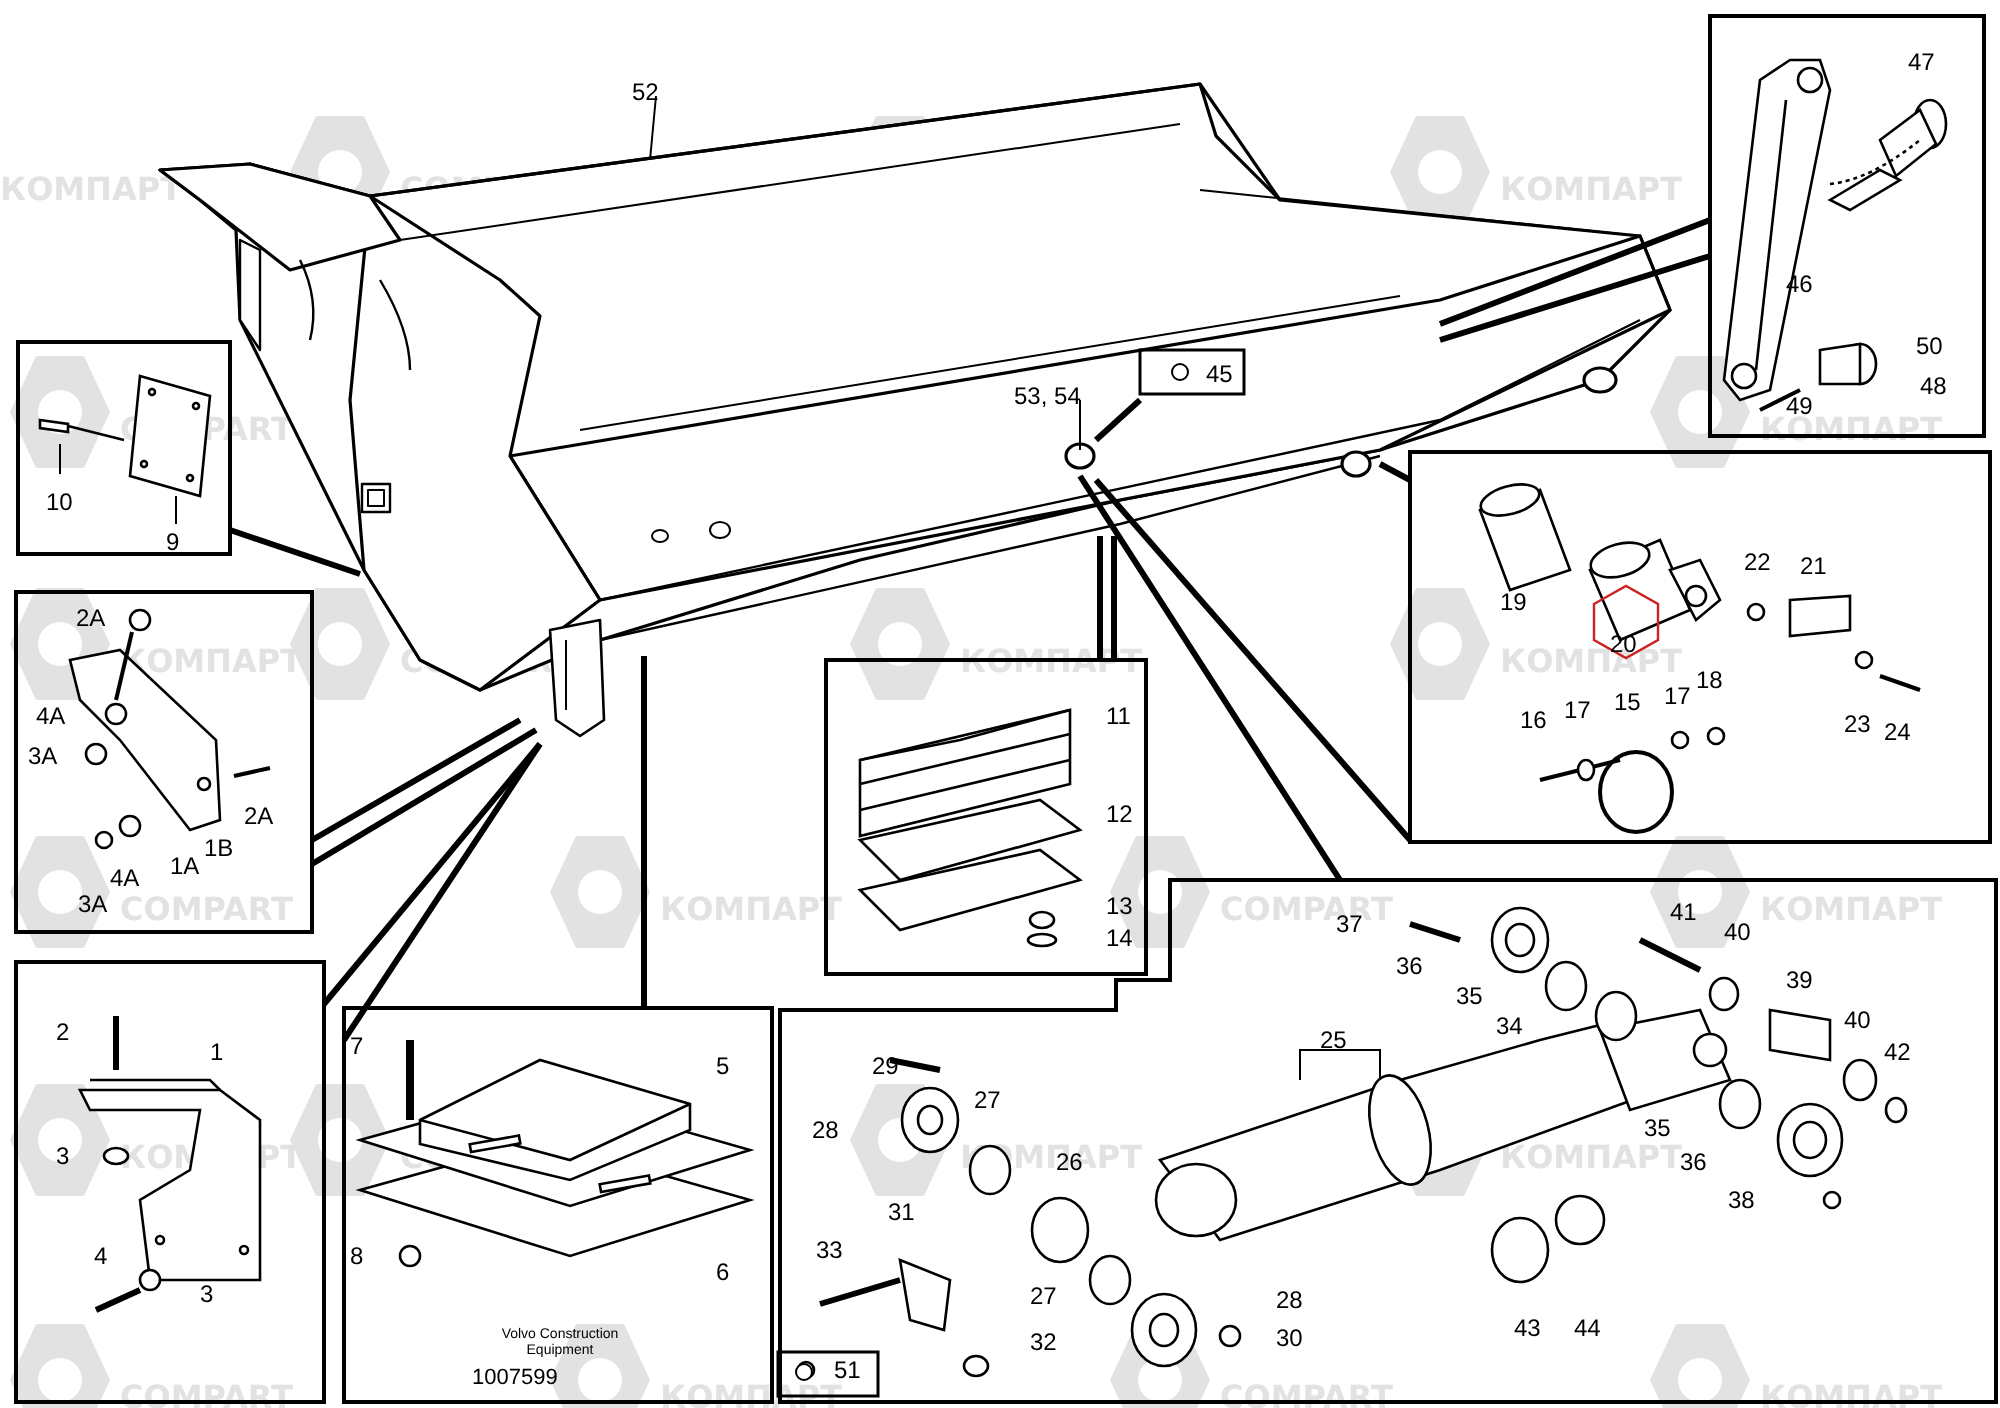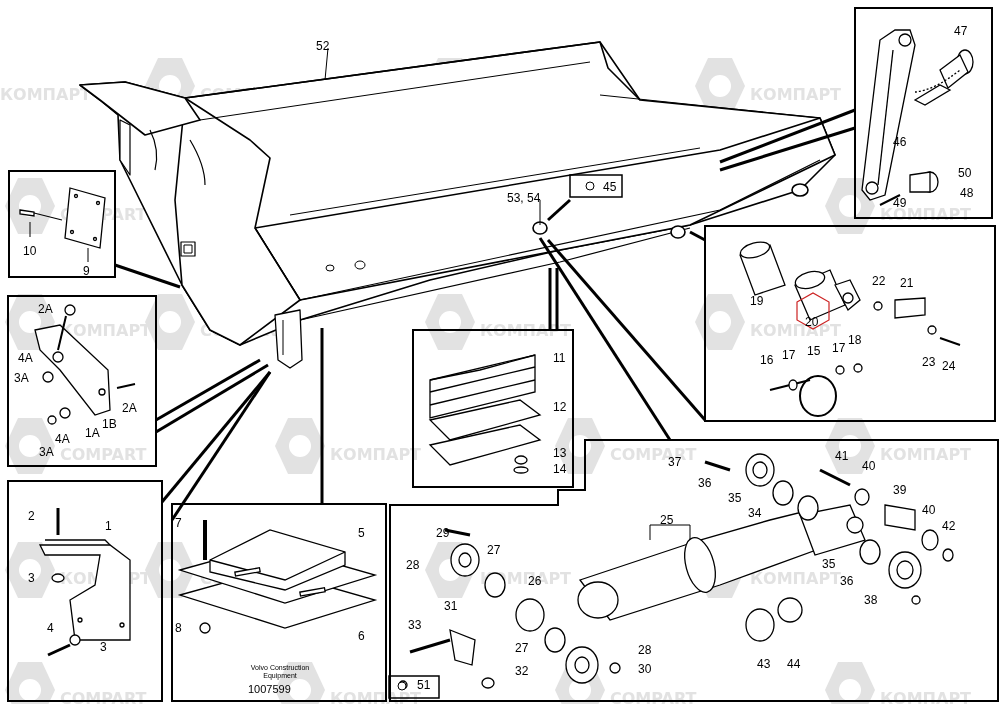--- a/index.html
+++ b/index.html
@@ -358,14 +358,14 @@
         <circle cx="402" cy="686" r="4" fill="#fff" stroke="#000"></circle>
         <rect x="570" y="175" width="52" height="22" fill="none" stroke="#000" stroke-width="1.5"></rect>
         <rect x="389" y="676" width="50" height="22" fill="none" stroke="#000" stroke-width="1.5"></rect>
       </g>
   </svg>
 
   <div class="footer-text" style="left:230px;top:664px;width:100px;">
     <div>Volvo Construction</div>
     <div>Equipment</div>
   </div>
-  <div class="footer-num" style="left:248px;top:683px;">1007599</div>
+  <div class="footer-num" style="left:236px;top:683px;">1007599</div>
 </div>
 
 </body></html>

